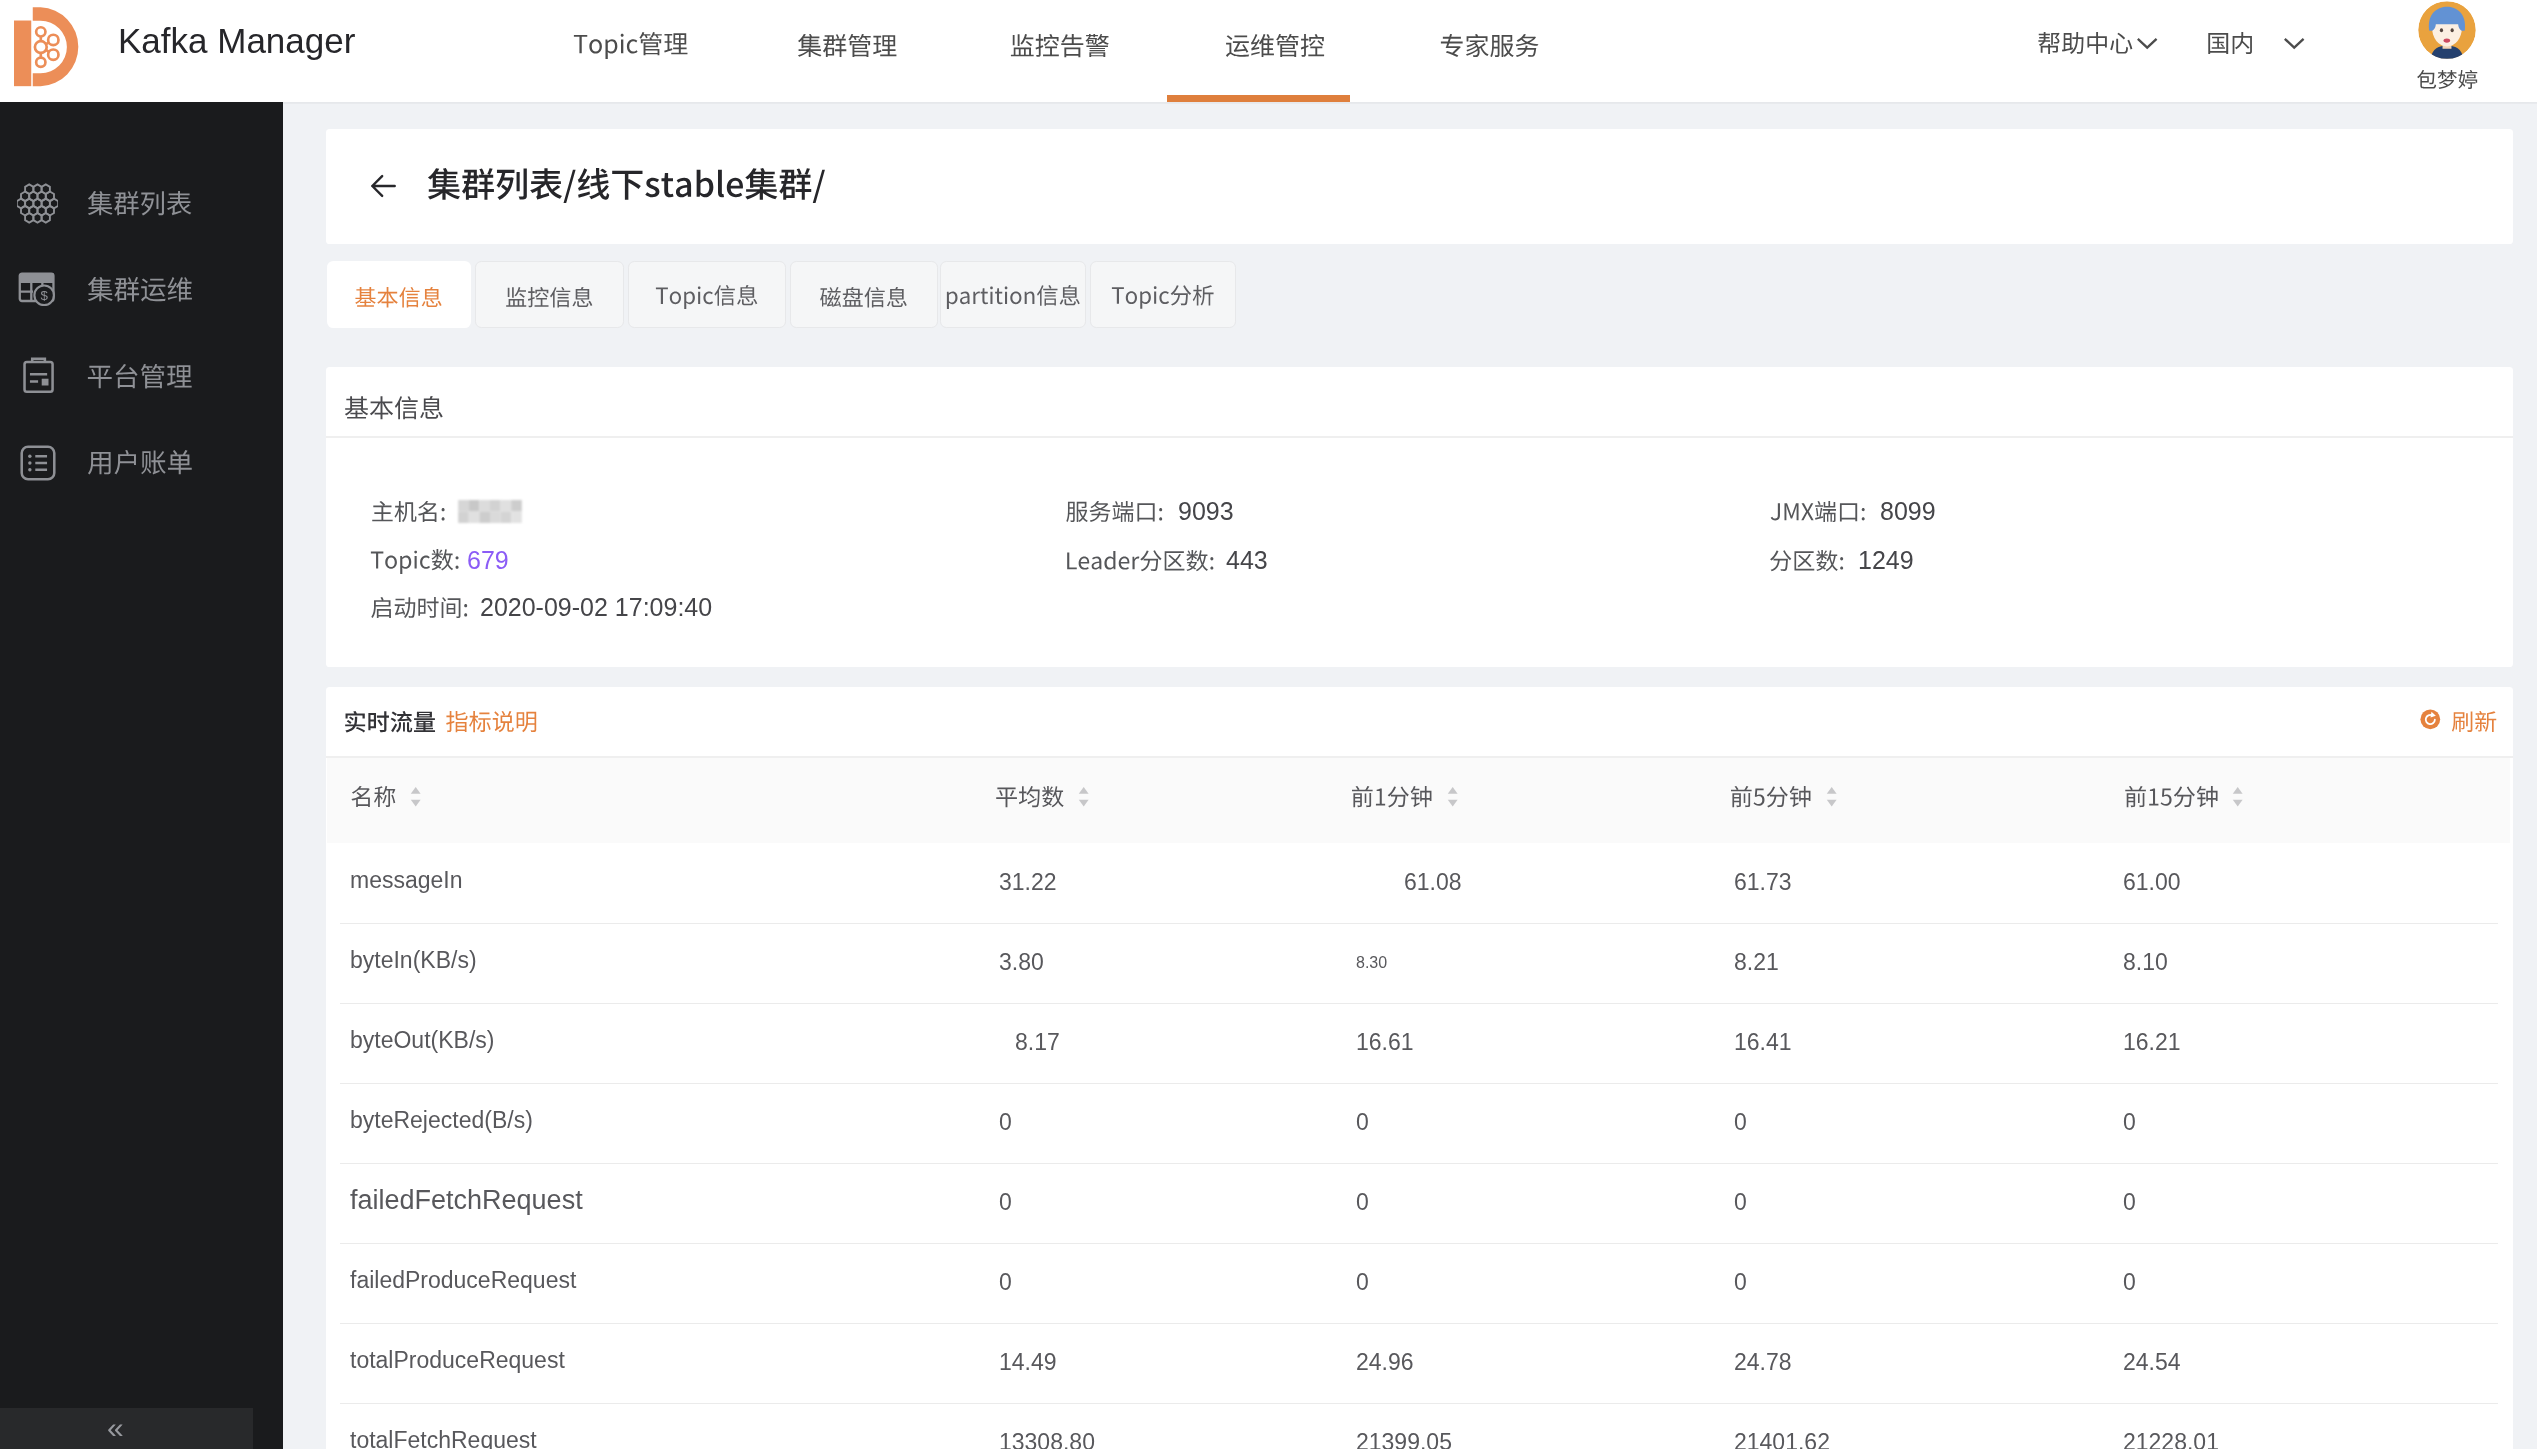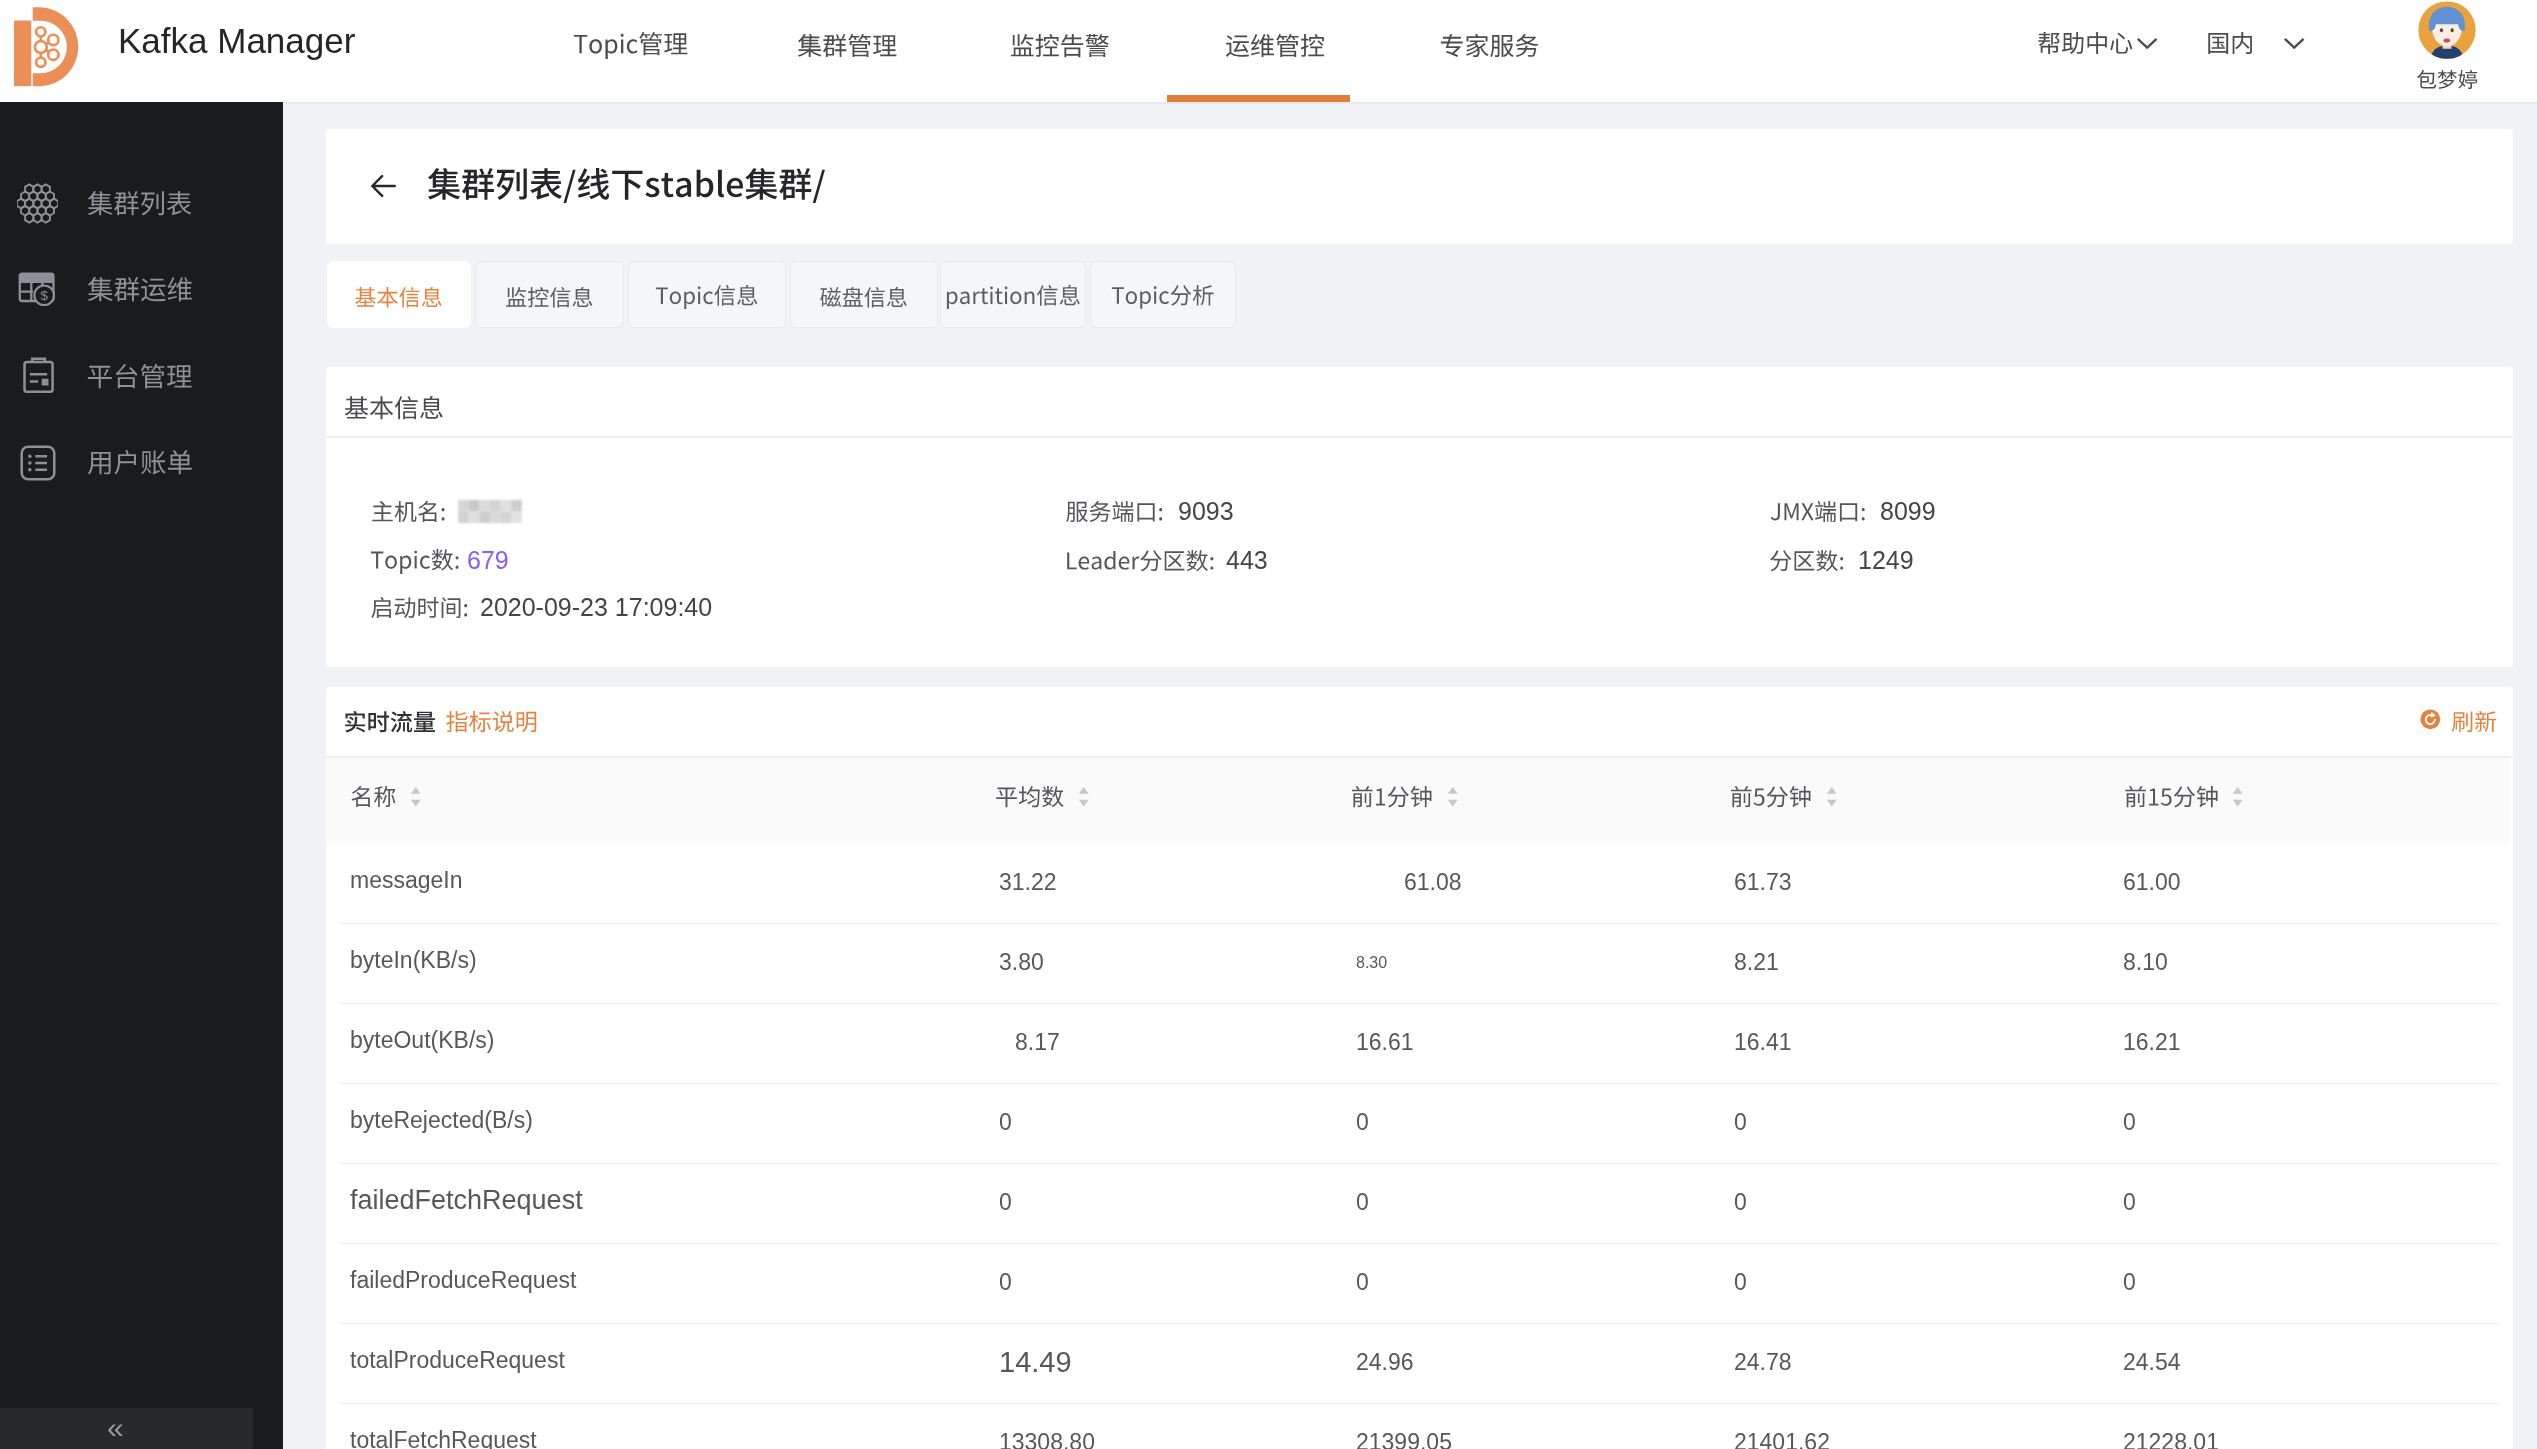--- a/index.html
+++ b/index.html
@@ -188,21 +188,21 @@
       <path fill="#555659" d="M2.6 0.0L13.4 0.0L13.4 -2.1L5.0 -2.1L5.0 -19.1L2.6 -19.1ZM22.2 0.3C24.1 0.3 25.6 -0.3 26.9 -1.1L26.0 -2.7C25.0 -2.0 23.9 -1.6 22.5 -1.6C19.8 -1.6 18.0 -3.5 17.8 -6.5L27.3 -6.5C27.4 -6.9 27.4 -7.3 27.4 -7.9C27.4 -11.9 25.4 -14.5 21.8 -14.5C18.6 -14.5 15.5 -11.6 15.5 -7.0C15.5 -2.4 18.5 0.3 22.2 0.3ZM17.8 -8.2C18.1 -11.0 19.8 -12.6 21.8 -12.6C24.0 -12.6 25.3 -11.0 25.3 -8.2ZM34.2 0.3C35.9 0.3 37.5 -0.6 38.8 -1.7L38.9 -1.7L39.1 0.0L41.1 0.0L41.1 -8.7C41.1 -12.2 39.6 -14.5 36.2 -14.5C33.9 -14.5 31.9 -13.5 30.7 -12.6L31.6 -11.0C32.7 -11.8 34.2 -12.5 35.8 -12.5C38.1 -12.5 38.7 -10.8 38.7 -8.9C32.7 -8.3 30.1 -6.7 30.1 -3.7C30.1 -1.1 31.8 0.3 34.2 0.3ZM34.8 -1.6C33.4 -1.6 32.3 -2.2 32.3 -3.8C32.3 -5.6 34.0 -6.8 38.7 -7.4L38.7 -3.4C37.3 -2.2 36.2 -1.6 34.8 -1.6ZM50.4 0.3C52.1 0.3 53.6 -0.6 54.7 -1.7L54.7 -1.7L54.9 0.0L56.9 0.0L56.9 -20.7L54.5 -20.7L54.5 -15.3L54.6 -12.8C53.4 -13.9 52.3 -14.5 50.6 -14.5C47.4 -14.5 44.5 -11.6 44.5 -7.0C44.5 -2.3 46.8 0.3 50.4 0.3ZM50.9 -1.7C48.4 -1.7 47.0 -3.7 47.0 -7.1C47.0 -10.3 48.8 -12.5 51.1 -12.5C52.2 -12.5 53.3 -12.1 54.5 -11.0L54.5 -3.6C53.3 -2.3 52.2 -1.7 50.9 -1.7ZM67.4 0.3C69.3 0.3 70.8 -0.3 72.0 -1.1L71.2 -2.7C70.1 -2.0 69.0 -1.6 67.7 -1.6C65.0 -1.6 63.1 -3.5 63.0 -6.5L72.5 -6.5C72.5 -6.9 72.6 -7.3 72.6 -7.9C72.6 -11.9 70.6 -14.5 67.0 -14.5C63.7 -14.5 60.6 -11.6 60.6 -7.0C60.6 -2.4 63.6 0.3 67.4 0.3ZM62.9 -8.2C63.2 -11.0 65.0 -12.6 67.0 -12.6C69.2 -12.6 70.5 -11.0 70.5 -8.2ZM76.1 0.0L78.5 0.0L78.5 -9.1C79.4 -11.5 80.8 -12.3 82.0 -12.3C82.6 -12.3 82.9 -12.3 83.4 -12.1L83.8 -14.2C83.4 -14.4 82.9 -14.5 82.3 -14.5C80.8 -14.5 79.3 -13.3 78.3 -11.5L78.3 -11.5L78.0 -14.1L76.1 -14.1ZM101.3 -21.4L99.5 -20.6C101.3 -16.8 104.4 -12.6 107.2 -10.2C107.6 -10.7 108.3 -11.5 108.8 -11.9C106.1 -13.9 102.9 -17.9 101.3 -21.4ZM92.2 -21.3C90.7 -17.3 88.0 -13.7 84.9 -11.5C85.4 -11.1 86.2 -10.4 86.6 -10.0C87.3 -10.6 88.0 -11.2 88.6 -11.9L88.6 -10.1L93.7 -10.1C93.1 -5.7 91.6 -1.5 85.5 0.5C85.9 0.9 86.4 1.7 86.7 2.2C93.3 -0.2 95.0 -4.9 95.7 -10.1L102.8 -10.1C102.5 -3.6 102.1 -1.0 101.5 -0.4C101.2 -0.1 100.9 -0.1 100.3 -0.1C99.7 -0.1 98.1 -0.1 96.4 -0.2C96.8 0.3 97.0 1.2 97.1 1.7C98.7 1.8 100.3 1.9 101.2 1.8C102.1 1.7 102.7 1.5 103.2 0.9C104.1 -0.1 104.5 -3.1 104.9 -11.1C104.9 -11.3 104.9 -12.0 104.9 -12.0L88.8 -12.0C91.0 -14.4 92.9 -17.4 94.3 -20.7ZM133.9 -20.4L112.3 -20.4L112.3 1.3L134.5 1.3L134.5 -0.6L114.2 -0.6L114.2 -18.5L133.9 -18.5ZM116.5 -15.2C118.5 -13.5 120.8 -11.6 122.9 -9.6C120.7 -7.4 118.2 -5.4 115.6 -3.9C116.1 -3.5 116.9 -2.8 117.2 -2.4C119.7 -4.0 122.0 -6.0 124.3 -8.3C126.5 -6.1 128.5 -4.0 129.8 -2.4L131.4 -3.8C130.0 -5.5 127.9 -7.6 125.6 -9.7C127.5 -11.8 129.2 -14.1 130.6 -16.6L128.8 -17.3C127.5 -15.1 126.0 -12.9 124.2 -11.0C122.1 -12.9 119.9 -14.8 117.9 -16.4ZM147.3 -21.3C146.8 -20.3 146.0 -18.8 145.3 -17.9L146.6 -17.3C147.3 -18.1 148.2 -19.4 148.9 -20.6ZM138.1 -20.6C138.7 -19.5 139.4 -18.1 139.7 -17.2L141.2 -17.8C140.9 -18.8 140.2 -20.2 139.5 -21.2ZM146.4 -6.8C145.8 -5.4 145.0 -4.3 144.0 -3.3C143.0 -3.8 142.0 -4.3 141.0 -4.7C141.4 -5.3 141.8 -6.0 142.2 -6.8ZM138.6 -4.0C139.9 -3.5 141.3 -2.8 142.6 -2.2C141.0 -1.0 139.0 -0.1 136.8 0.4C137.2 0.7 137.6 1.4 137.8 1.9C140.2 1.2 142.4 0.2 144.2 -1.3C145.1 -0.8 145.9 -0.3 146.5 0.2L147.7 -1.1C147.1 -1.5 146.4 -2.0 145.5 -2.5C146.9 -4.0 148.0 -5.8 148.6 -8.0L147.6 -8.5L147.3 -8.4L143.0 -8.4L143.6 -9.8L141.8 -10.1C141.6 -9.5 141.4 -9.0 141.1 -8.4L137.6 -8.4L137.6 -6.8L140.3 -6.8C139.8 -5.7 139.2 -4.8 138.6 -4.0ZM142.5 -21.9L142.5 -17.0L137.1 -17.0L137.1 -15.4L141.9 -15.4C140.6 -13.7 138.6 -12.1 136.8 -11.3C137.2 -10.9 137.6 -10.3 137.9 -9.8C139.4 -10.7 141.2 -12.1 142.5 -13.7L142.5 -10.5L144.3 -10.5L144.3 -14.0C145.5 -13.1 147.1 -11.9 147.8 -11.3L148.8 -12.7C148.2 -13.2 145.9 -14.6 144.7 -15.4L149.6 -15.4L149.6 -17.0L144.3 -17.0L144.3 -21.9ZM152.1 -21.6C151.5 -17.1 150.3 -12.7 148.3 -10.0C148.7 -9.7 149.4 -9.1 149.8 -8.8C150.4 -9.7 151.0 -10.9 151.5 -12.1C152.1 -9.6 152.9 -7.2 153.8 -5.2C152.4 -2.7 150.3 -0.8 147.5 0.6C147.9 1.0 148.4 1.7 148.6 2.2C151.2 0.7 153.2 -1.1 154.8 -3.4C156.1 -1.1 157.7 0.6 159.7 1.8C160.0 1.4 160.6 0.7 161.0 0.3C158.9 -0.9 157.1 -2.8 155.8 -5.1C157.2 -7.8 158.1 -11.1 158.7 -15.0L160.4 -15.0L160.4 -16.8L153.0 -16.8C153.4 -18.3 153.7 -19.8 153.9 -21.3ZM156.8 -15.0C156.4 -12.0 155.8 -9.4 154.8 -7.2C153.8 -9.5 153.1 -12.2 152.6 -15.0ZM165.4 -10.1C166.3 -10.1 167.1 -10.9 167.1 -12.0C167.1 -13.0 166.3 -13.8 165.4 -13.8C164.4 -13.8 163.7 -13.0 163.7 -12.0C163.7 -10.9 164.4 -10.1 165.4 -10.1ZM165.4 0.3C166.3 0.3 167.1 -0.4 167.1 -1.5C167.1 -2.5 166.3 -3.3 165.4 -3.3C164.4 -3.3 163.7 -2.5 163.7 -1.5C163.7 -0.4 164.4 0.3 165.4 0.3Z"></path>
     </svg>
 <div class="abs" style="left:1226px;top:548px;font-size:25px;line-height:25px;color:#454549;font-weight:400;font-family:'Liberation Sans',sans-serif;white-space:nowrap;">443</div>
 <svg style="position:absolute;left:1769px;top:549px" width="76" height="24" viewBox="0.1 -22.9 85 27">
       <path fill="#555659" d="M17.5 -21.4L15.7 -20.6C17.6 -16.8 20.7 -12.6 23.4 -10.2C23.8 -10.7 24.5 -11.5 25.0 -11.9C22.3 -13.9 19.1 -17.9 17.5 -21.4ZM8.4 -21.3C6.9 -17.3 4.3 -13.7 1.1 -11.5C1.6 -11.1 2.5 -10.4 2.8 -10.0C3.5 -10.6 4.2 -11.2 4.9 -11.9L4.9 -10.1L9.9 -10.1C9.3 -5.7 7.9 -1.5 1.7 0.5C2.1 0.9 2.7 1.7 2.9 2.2C9.5 -0.2 11.2 -4.9 11.9 -10.1L19.0 -10.1C18.7 -3.6 18.3 -1.0 17.7 -0.4C17.4 -0.1 17.1 -0.1 16.6 -0.1C16.0 -0.1 14.4 -0.1 12.7 -0.2C13.0 0.3 13.3 1.2 13.3 1.7C14.9 1.8 16.5 1.9 17.4 1.8C18.3 1.7 18.9 1.5 19.4 0.9C20.4 -0.1 20.7 -3.1 21.1 -11.1C21.1 -11.3 21.1 -12.0 21.1 -12.0L5.0 -12.0C7.2 -14.4 9.2 -17.4 10.5 -20.7ZM50.1 -20.4L28.5 -20.4L28.5 1.3L50.8 1.3L50.8 -0.6L30.4 -0.6L30.4 -18.5L50.1 -18.5ZM32.7 -15.2C34.8 -13.5 37.0 -11.6 39.1 -9.6C36.9 -7.4 34.4 -5.4 31.9 -3.9C32.3 -3.5 33.1 -2.8 33.4 -2.4C35.9 -4.0 38.3 -6.0 40.5 -8.3C42.8 -6.1 44.8 -4.0 46.1 -2.4L47.7 -3.8C46.3 -5.5 44.1 -7.6 41.8 -9.7C43.7 -11.8 45.4 -14.1 46.9 -16.6L45.0 -17.3C43.8 -15.1 42.2 -12.9 40.4 -11.0C38.3 -12.9 36.1 -14.8 34.1 -16.4ZM63.5 -21.3C63.0 -20.3 62.2 -18.8 61.6 -17.9L62.8 -17.3C63.5 -18.1 64.4 -19.4 65.2 -20.6ZM54.3 -20.6C55.0 -19.5 55.7 -18.1 55.9 -17.2L57.4 -17.8C57.1 -18.8 56.4 -20.2 55.7 -21.2ZM62.7 -6.8C62.1 -5.4 61.2 -4.3 60.2 -3.3C59.3 -3.8 58.2 -4.3 57.3 -4.7C57.6 -5.3 58.1 -6.0 58.4 -6.8ZM54.9 -4.0C56.1 -3.5 57.6 -2.8 58.9 -2.2C57.2 -1.0 55.2 -0.1 53.1 0.4C53.4 0.7 53.8 1.4 54.0 1.9C56.4 1.2 58.6 0.2 60.5 -1.3C61.3 -0.8 62.1 -0.3 62.7 0.2L64.0 -1.1C63.4 -1.5 62.6 -2.0 61.8 -2.5C63.1 -4.0 64.2 -5.8 64.9 -8.0L63.8 -8.5L63.5 -8.4L59.2 -8.4L59.8 -9.8L58.1 -10.1C57.9 -9.5 57.6 -9.0 57.4 -8.4L53.8 -8.4L53.8 -6.8L56.5 -6.8C56.0 -5.7 55.4 -4.8 54.9 -4.0ZM58.7 -21.9L58.7 -17.0L53.3 -17.0L53.3 -15.4L58.1 -15.4C56.8 -13.7 54.8 -12.1 53.0 -11.3C53.4 -10.9 53.8 -10.3 54.1 -9.8C55.7 -10.7 57.4 -12.1 58.7 -13.7L58.7 -10.5L60.5 -10.5L60.5 -14.0C61.8 -13.1 63.3 -11.9 64.0 -11.3L65.1 -12.7C64.5 -13.2 62.2 -14.6 60.9 -15.4L65.8 -15.4L65.8 -17.0L60.5 -17.0L60.5 -21.9ZM68.4 -21.6C67.7 -17.1 66.5 -12.7 64.5 -10.0C64.9 -9.7 65.7 -9.1 66.0 -8.8C66.7 -9.7 67.2 -10.9 67.8 -12.1C68.3 -9.6 69.1 -7.2 70.0 -5.2C68.6 -2.7 66.6 -0.8 63.7 0.6C64.1 1.0 64.6 1.7 64.8 2.2C67.5 0.7 69.5 -1.1 71.0 -3.4C72.3 -1.1 73.9 0.6 75.9 1.8C76.3 1.4 76.8 0.7 77.3 0.3C75.1 -0.9 73.4 -2.8 72.0 -5.1C73.4 -7.8 74.3 -11.1 74.9 -15.0L76.6 -15.0L76.6 -16.8L69.2 -16.8C69.6 -18.3 69.9 -19.8 70.1 -21.3ZM73.0 -15.0C72.6 -12.0 72.0 -9.4 71.1 -7.2C70.1 -9.5 69.3 -12.2 68.8 -15.0ZM81.6 -10.1C82.5 -10.1 83.3 -10.9 83.3 -12.0C83.3 -13.0 82.5 -13.8 81.6 -13.8C80.7 -13.8 79.9 -13.0 79.9 -12.0C79.9 -10.9 80.7 -10.1 81.6 -10.1ZM81.6 0.3C82.5 0.3 83.3 -0.4 83.3 -1.5C83.3 -2.5 82.5 -3.3 81.6 -3.3C80.7 -3.3 79.9 -2.5 79.9 -1.5C79.9 -0.4 80.7 0.3 81.6 0.3Z"></path>
     </svg>
 <div class="abs" style="left:1858px;top:548px;font-size:25px;line-height:25px;color:#454549;font-weight:400;font-family:'Liberation Sans',sans-serif;white-space:nowrap;">1249</div>
 <svg style="position:absolute;left:370px;top:596px" width="99" height="23" viewBox="-0.1 -22.9 111 26">
       <path fill="#555659" d="M7.2 -8.1L7.2 1.9L9.1 1.9L9.1 0.3L21.1 0.3L21.1 1.9L23.1 1.9L23.1 -8.1ZM9.1 -1.5L9.1 -6.3L21.1 -6.3L21.1 -1.5ZM11.3 -21.3C11.9 -20.4 12.5 -19.1 12.9 -18.1L4.0 -18.1L4.0 -11.9C4.0 -8.1 3.7 -2.9 0.9 0.8C1.4 1.0 2.2 1.7 2.5 2.1C5.3 -1.5 5.9 -6.9 6.0 -10.9L22.6 -10.9L22.6 -18.1L14.1 -18.1L14.9 -18.4C14.6 -19.3 13.9 -20.8 13.2 -21.9ZM6.0 -16.3L20.6 -16.3L20.6 -12.7L6.0 -12.7ZM28.3 -19.7L28.3 -18.0L38.4 -18.0L38.4 -19.7ZM43.0 -21.4C43.0 -19.6 43.0 -17.7 42.9 -15.8L39.2 -15.8L39.2 -14.0L42.8 -14.0C42.5 -8.0 41.5 -2.6 37.9 0.7C38.4 0.9 39.1 1.6 39.4 2.1C43.3 -1.6 44.4 -7.5 44.7 -14.0L48.6 -14.0C48.3 -4.7 48.0 -1.3 47.3 -0.5C47.0 -0.2 46.7 -0.1 46.3 -0.1C45.7 -0.1 44.4 -0.1 42.9 -0.3C43.2 0.3 43.4 1.1 43.5 1.7C44.9 1.8 46.3 1.8 47.1 1.7C47.9 1.6 48.5 1.4 49.0 0.7C49.9 -0.4 50.2 -4.1 50.6 -14.8C50.6 -15.1 50.6 -15.8 50.6 -15.8L44.8 -15.8C44.9 -17.7 44.9 -19.6 44.9 -21.4ZM28.3 -1.1L28.3 -1.2L28.3 -1.1C28.9 -1.5 29.9 -1.8 37.1 -3.4L37.6 -1.7L39.3 -2.2C38.8 -4.1 37.6 -7.1 36.7 -9.5L35.0 -9.0C35.6 -7.8 36.1 -6.4 36.6 -5.0L30.4 -3.7C31.4 -6.1 32.4 -9.0 33.0 -11.7L38.8 -11.7L38.8 -13.5L27.4 -13.5L27.4 -11.7L31.0 -11.7C30.3 -8.7 29.2 -5.6 28.9 -4.8C28.4 -3.8 28.1 -3.1 27.7 -2.9C27.9 -2.5 28.2 -1.5 28.3 -1.1ZM64.3 -11.8C65.7 -9.8 67.5 -7.0 68.3 -5.4L70.0 -6.4C69.1 -8.0 67.3 -10.6 65.9 -12.6ZM60.4 -10.5L60.4 -4.5L56.0 -4.5L56.0 -10.5ZM60.4 -12.2L56.0 -12.2L56.0 -17.9L60.4 -17.9ZM54.1 -19.7L54.1 -0.7L56.0 -0.7L56.0 -2.8L62.2 -2.8L62.2 -19.7ZM71.9 -21.7L71.9 -16.6L63.4 -16.6L63.4 -14.7L71.9 -14.7L71.9 -0.9C71.9 -0.3 71.7 -0.2 71.1 -0.2C70.6 -0.1 68.6 -0.1 66.6 -0.2C66.9 0.4 67.2 1.3 67.3 1.8C69.9 1.8 71.6 1.8 72.5 1.5C73.5 1.1 73.8 0.6 73.8 -0.9L73.8 -14.7L77.0 -14.7L77.0 -16.6L73.8 -16.6L73.8 -21.7ZM80.4 -16.0L80.4 2.1L82.4 2.1L82.4 -16.0ZM80.8 -20.6C82.0 -19.4 83.3 -17.8 83.9 -16.7L85.5 -17.8C84.9 -18.9 83.5 -20.4 82.3 -21.5ZM87.9 -7.7L94.1 -7.7L94.1 -4.2L87.9 -4.2ZM87.9 -12.8L94.1 -12.8L94.1 -9.3L87.9 -9.3ZM86.1 -14.4L86.1 -2.5L95.9 -2.5L95.9 -14.4ZM87.2 -20.4L87.2 -18.5L99.7 -18.5L99.7 -0.3C99.7 0.1 99.6 0.2 99.3 0.2C99.0 0.2 97.9 0.2 96.8 0.2C97.1 0.7 97.3 1.5 97.4 1.9C99.0 1.9 100.1 1.9 100.8 1.6C101.5 1.3 101.7 0.8 101.7 -0.3L101.7 -20.4ZM107.6 -10.1C108.5 -10.1 109.3 -10.9 109.3 -12.0C109.3 -13.0 108.5 -13.8 107.6 -13.8C106.7 -13.8 105.9 -13.0 105.9 -12.0C105.9 -10.9 106.7 -10.1 107.6 -10.1ZM107.6 0.3C108.5 0.3 109.3 -0.4 109.3 -1.5C109.3 -2.5 108.5 -3.3 107.6 -3.3C106.7 -3.3 105.9 -2.5 105.9 -1.5C105.9 -0.4 106.7 0.3 107.6 0.3Z"></path>
     </svg>
-<div class="abs" style="left:480px;top:595px;font-size:25px;line-height:25px;color:#454549;font-weight:400;font-family:'Liberation Sans',sans-serif;white-space:nowrap;">2020-09-23 17:09:40</div>
+<div class="abs" style="left:480px;top:595px;font-size:25px;line-height:25px;color:#454549;font-weight:400;font-family:'Liberation Sans',sans-serif;white-space:nowrap;">2020-09-02 17:09:40</div>
 <svg class="abs" style="left:458px;top:500px;filter:blur(1.1px)" width="64" height="23" viewBox="0 0 72 26">
       <rect x="0" y="0" width="12" height="13" fill="#D6D6D6"></rect>
       <rect x="0" y="13" width="12" height="13" fill="#D2D2D2"></rect>
       <rect x="12" y="0" width="12" height="13" fill="#C8C8C8"></rect>
       <rect x="12" y="13" width="12" height="13" fill="#E0E0E0"></rect>
       <rect x="24" y="0" width="12" height="13" fill="#DCDCDC"></rect>
       <rect x="24" y="13" width="12" height="13" fill="#CDCDCD"></rect>
       <rect x="36" y="0" width="12" height="13" fill="#D2D2D2"></rect>
       <rect x="36" y="13" width="12" height="13" fill="#DADADA"></rect>
       <rect x="48" y="0" width="12" height="13" fill="#E0E0E0"></rect>
@@ -292,21 +292,21 @@
 <div class="abs" style="left:1734px;top:1191px;font-size:23px;line-height:23px;color:#58585C;font-weight:400;font-family:'Liberation Sans',sans-serif;white-space:nowrap;">0</div>
 <div class="abs" style="left:2123px;top:1191px;font-size:23px;line-height:23px;color:#58585C;font-weight:400;font-family:'Liberation Sans',sans-serif;white-space:nowrap;">0</div>
 <div class="abs" style="left:340px;top:1243px;width:2158px;height:1.3px;background:#EBEBEB;"></div>
 <div class="abs" style="left:350px;top:1269px;font-size:23px;line-height:23px;color:#58585C;font-weight:400;font-family:'Liberation Sans',sans-serif;white-space:nowrap;">failedProduceRequest</div>
 <div class="abs" style="left:999px;top:1271px;font-size:23px;line-height:23px;color:#58585C;font-weight:400;font-family:'Liberation Sans',sans-serif;white-space:nowrap;">0</div>
 <div class="abs" style="left:1356px;top:1271px;font-size:23px;line-height:23px;color:#58585C;font-weight:400;font-family:'Liberation Sans',sans-serif;white-space:nowrap;">0</div>
 <div class="abs" style="left:1734px;top:1271px;font-size:23px;line-height:23px;color:#58585C;font-weight:400;font-family:'Liberation Sans',sans-serif;white-space:nowrap;">0</div>
 <div class="abs" style="left:2123px;top:1271px;font-size:23px;line-height:23px;color:#58585C;font-weight:400;font-family:'Liberation Sans',sans-serif;white-space:nowrap;">0</div>
 <div class="abs" style="left:340px;top:1323px;width:2158px;height:1.3px;background:#EBEBEB;"></div>
 <div class="abs" style="left:350px;top:1349px;font-size:23px;line-height:23px;color:#58585C;font-weight:400;font-family:'Liberation Sans',sans-serif;white-space:nowrap;">totalProduceRequest</div>
-<div class="abs" style="left:999px;top:1351px;font-size:29px;line-height:23px;color:#58585C;font-weight:400;font-family:'Liberation Sans',sans-serif;white-space:nowrap;">14.49</div>
+<div class="abs" style="left:999px;top:1351px;font-size:23px;line-height:23px;color:#58585C;font-weight:400;font-family:'Liberation Sans',sans-serif;white-space:nowrap;">14.49</div>
 <div class="abs" style="left:1356px;top:1351px;font-size:23px;line-height:23px;color:#58585C;font-weight:400;font-family:'Liberation Sans',sans-serif;white-space:nowrap;">24.96</div>
 <div class="abs" style="left:1734px;top:1351px;font-size:23px;line-height:23px;color:#58585C;font-weight:400;font-family:'Liberation Sans',sans-serif;white-space:nowrap;">24.78</div>
 <div class="abs" style="left:2123px;top:1351px;font-size:23px;line-height:23px;color:#58585C;font-weight:400;font-family:'Liberation Sans',sans-serif;white-space:nowrap;">24.54</div>
 <div class="abs" style="left:340px;top:1403px;width:2158px;height:1.3px;background:#EBEBEB;"></div>
 <div class="abs" style="left:350px;top:1429px;font-size:23px;line-height:23px;color:#58585C;font-weight:400;font-family:'Liberation Sans',sans-serif;white-space:nowrap;">totalFetchRequest</div>
 <div class="abs" style="left:999px;top:1431px;font-size:23px;line-height:23px;color:#58585C;font-weight:400;font-family:'Liberation Sans',sans-serif;white-space:nowrap;">13308.80</div>
 <div class="abs" style="left:1356px;top:1431px;font-size:23px;line-height:23px;color:#58585C;font-weight:400;font-family:'Liberation Sans',sans-serif;white-space:nowrap;">21399.05</div>
 <div class="abs" style="left:1734px;top:1431px;font-size:23px;line-height:23px;color:#58585C;font-weight:400;font-family:'Liberation Sans',sans-serif;white-space:nowrap;">21401.62</div>
 <div class="abs" style="left:2123px;top:1431px;font-size:23px;line-height:23px;color:#58585C;font-weight:400;font-family:'Liberation Sans',sans-serif;white-space:nowrap;">21228.01</div>
 </div>

